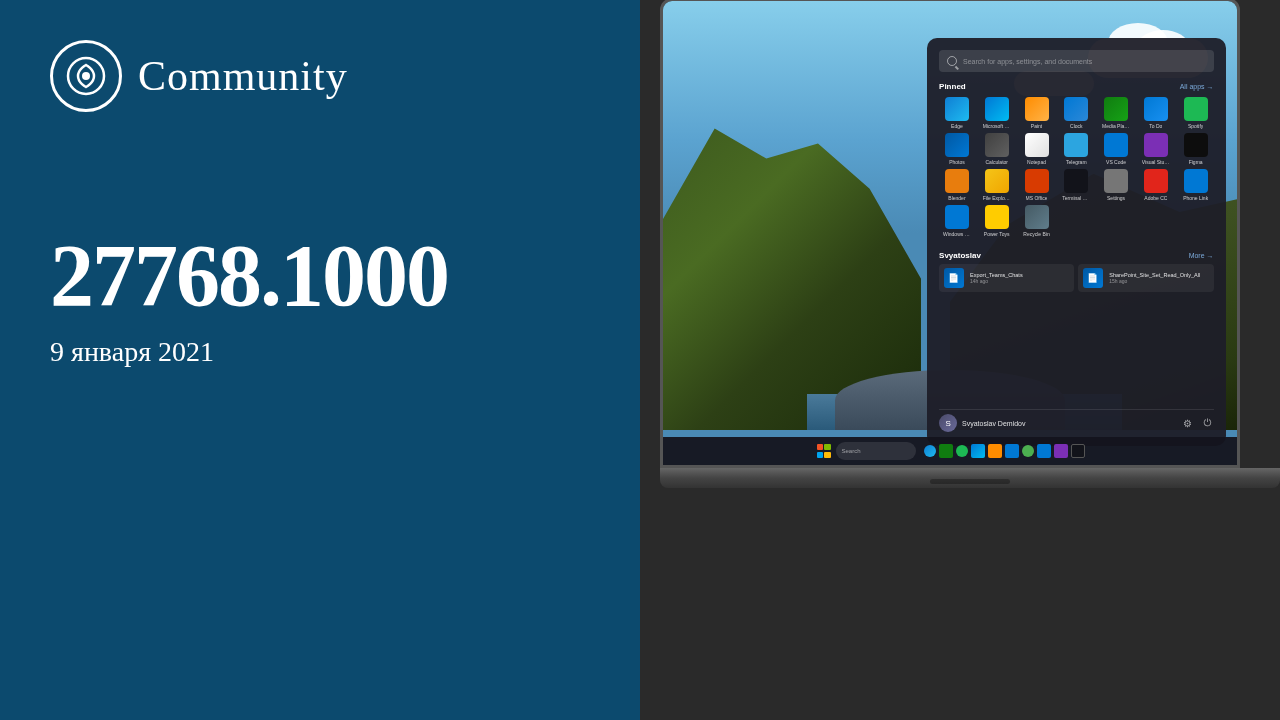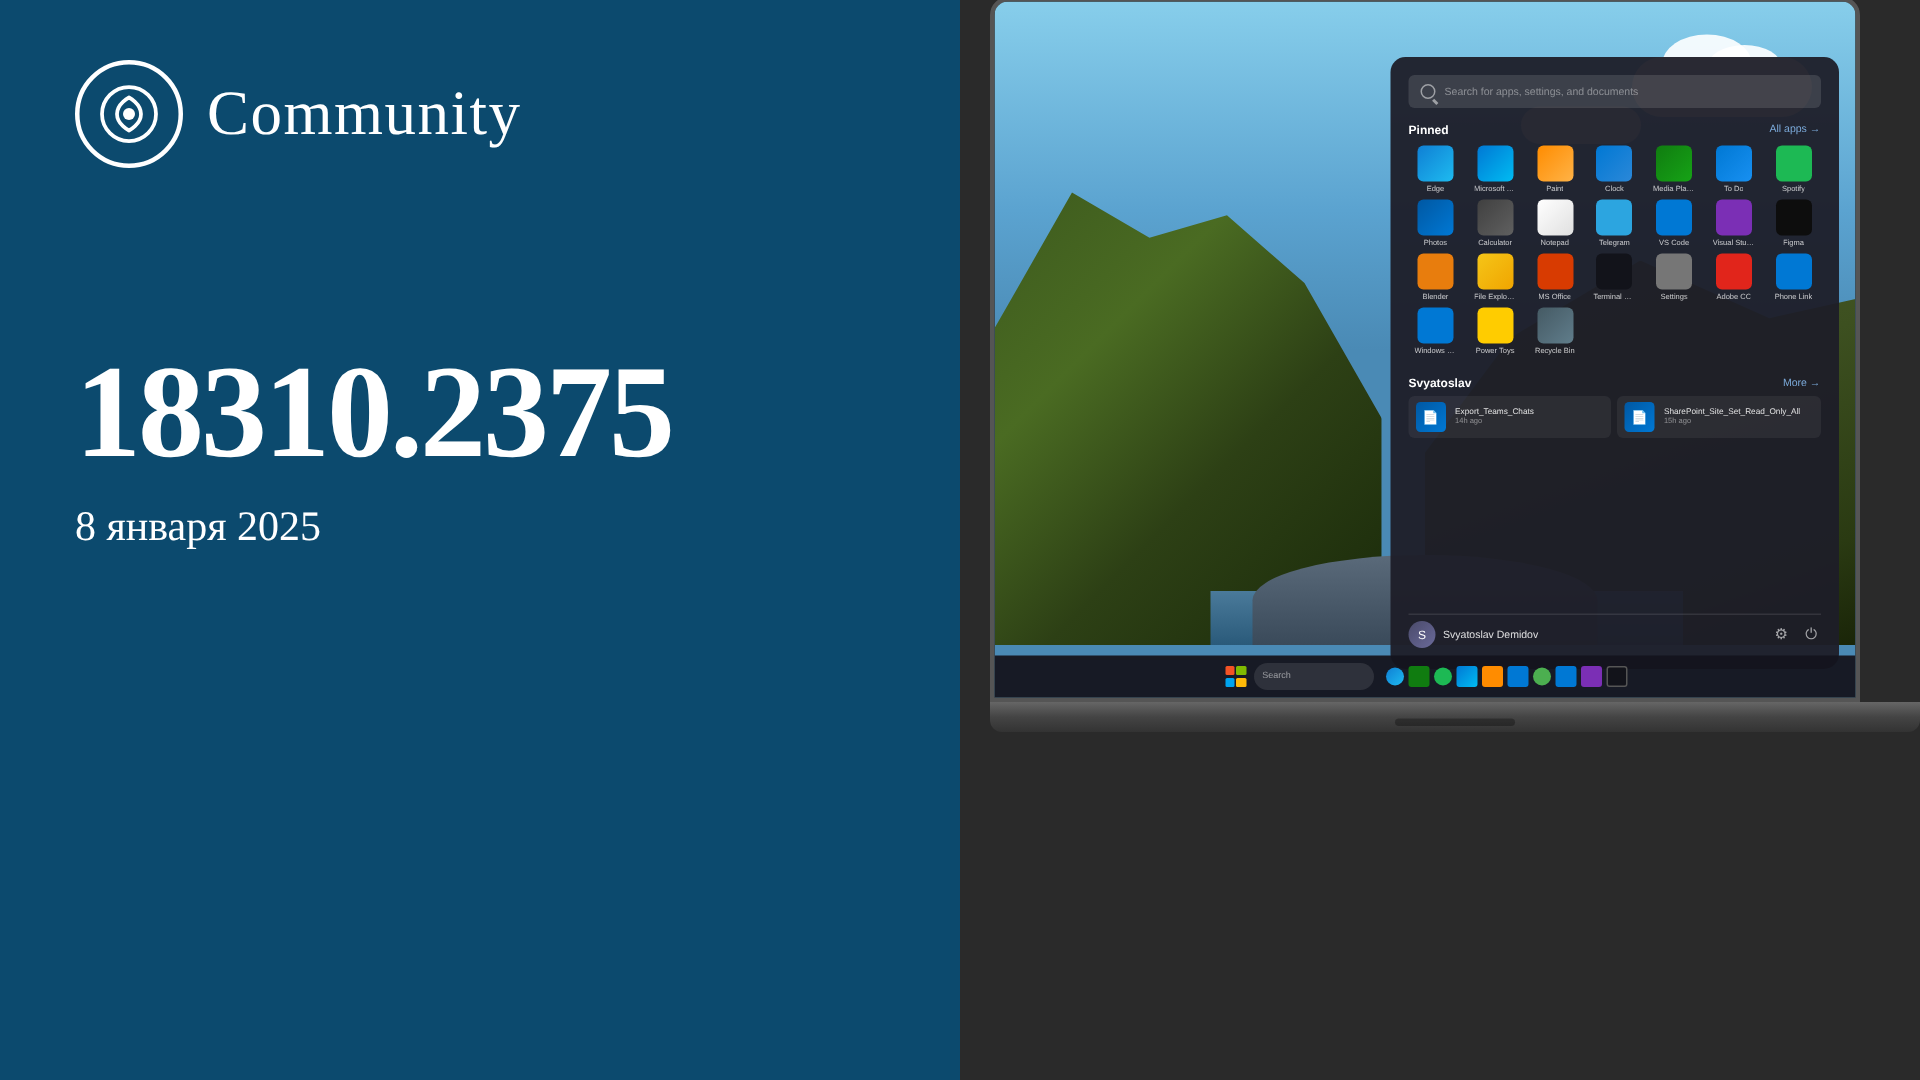--- a/index.html
+++ b/index.html
@@ -552,22 +552,22 @@
       <svg viewBox="0 0 42 42" fill="none" xmlns="http://www.w3.org/2000/svg">
         <circle cx="21" cy="21" r="18" stroke="white" stroke-width="2.5" fill="none"></circle>
         <path d="M21 10 C21 10, 13 14, 13 21 C13 28, 21 32, 21 32 C21 32, 29 28, 29 21 C29 14, 21 10, 21 10Z" stroke="white" stroke-width="2.5" fill="none"></path>
         <circle cx="21" cy="21" r="4" fill="white"></circle>
       </svg>
     </div>
     <span class="community-text">Community</span>
   </div>
 
 
-  <div class="version-number">18310.2375</div>
-  <div class="release-date">8 января 2025</div>
+  <div class="version-number">27768.1000</div>
+  <div class="release-date">9 января 2021</div>
 
 </div>
 
 <div class="right-panel">
   <div class="laptop-container">
 
     <div class="laptop-screen">
 
       <div class="windows-desktop">
 

